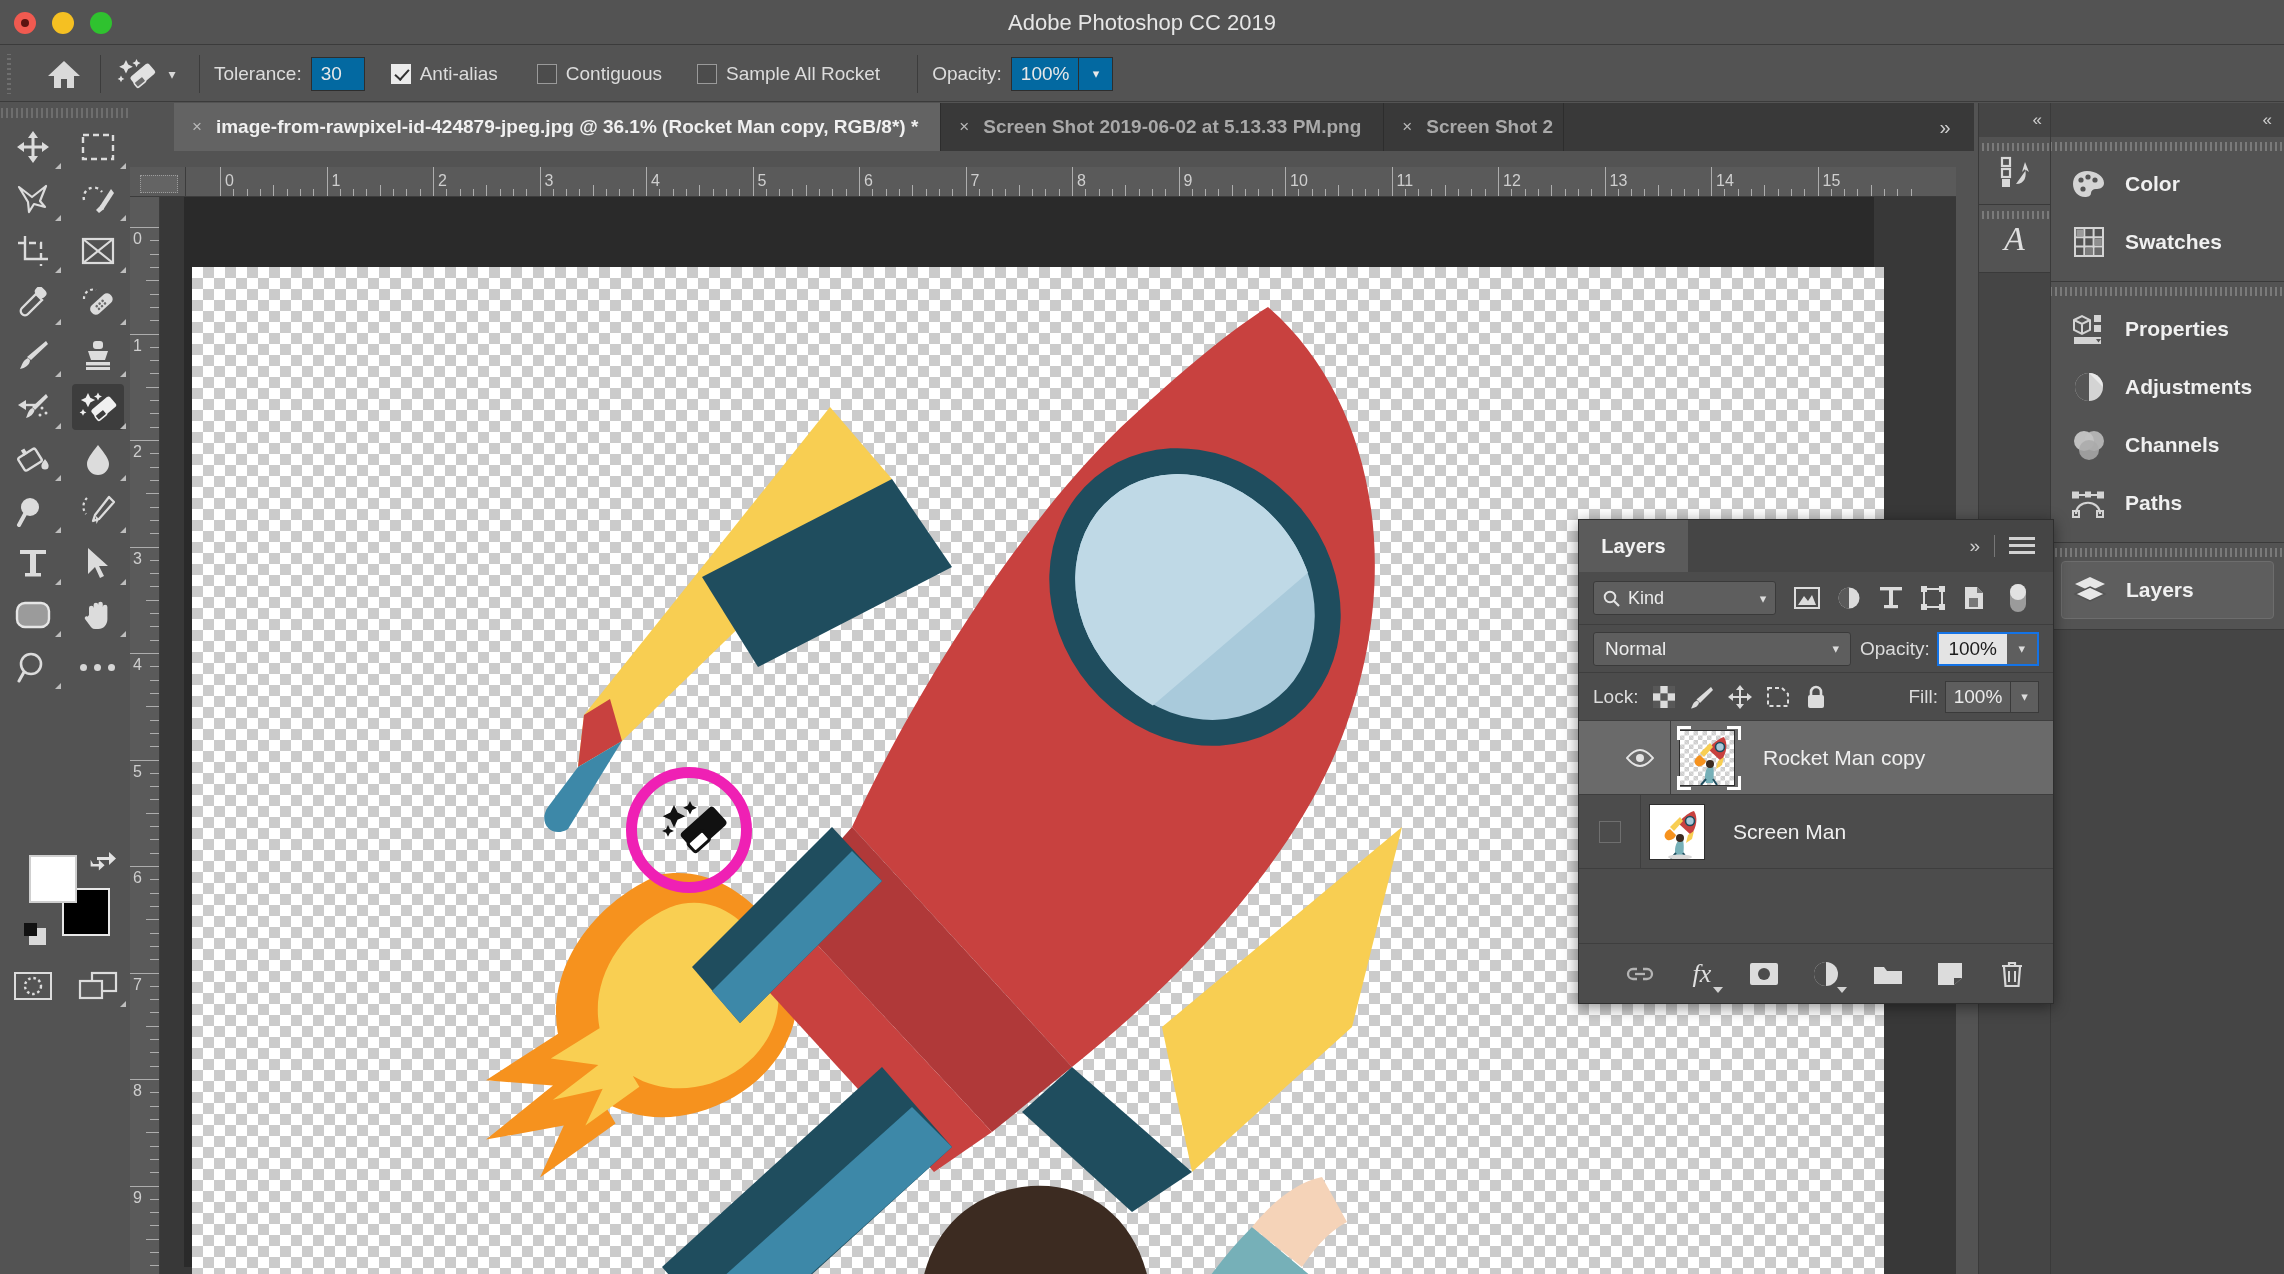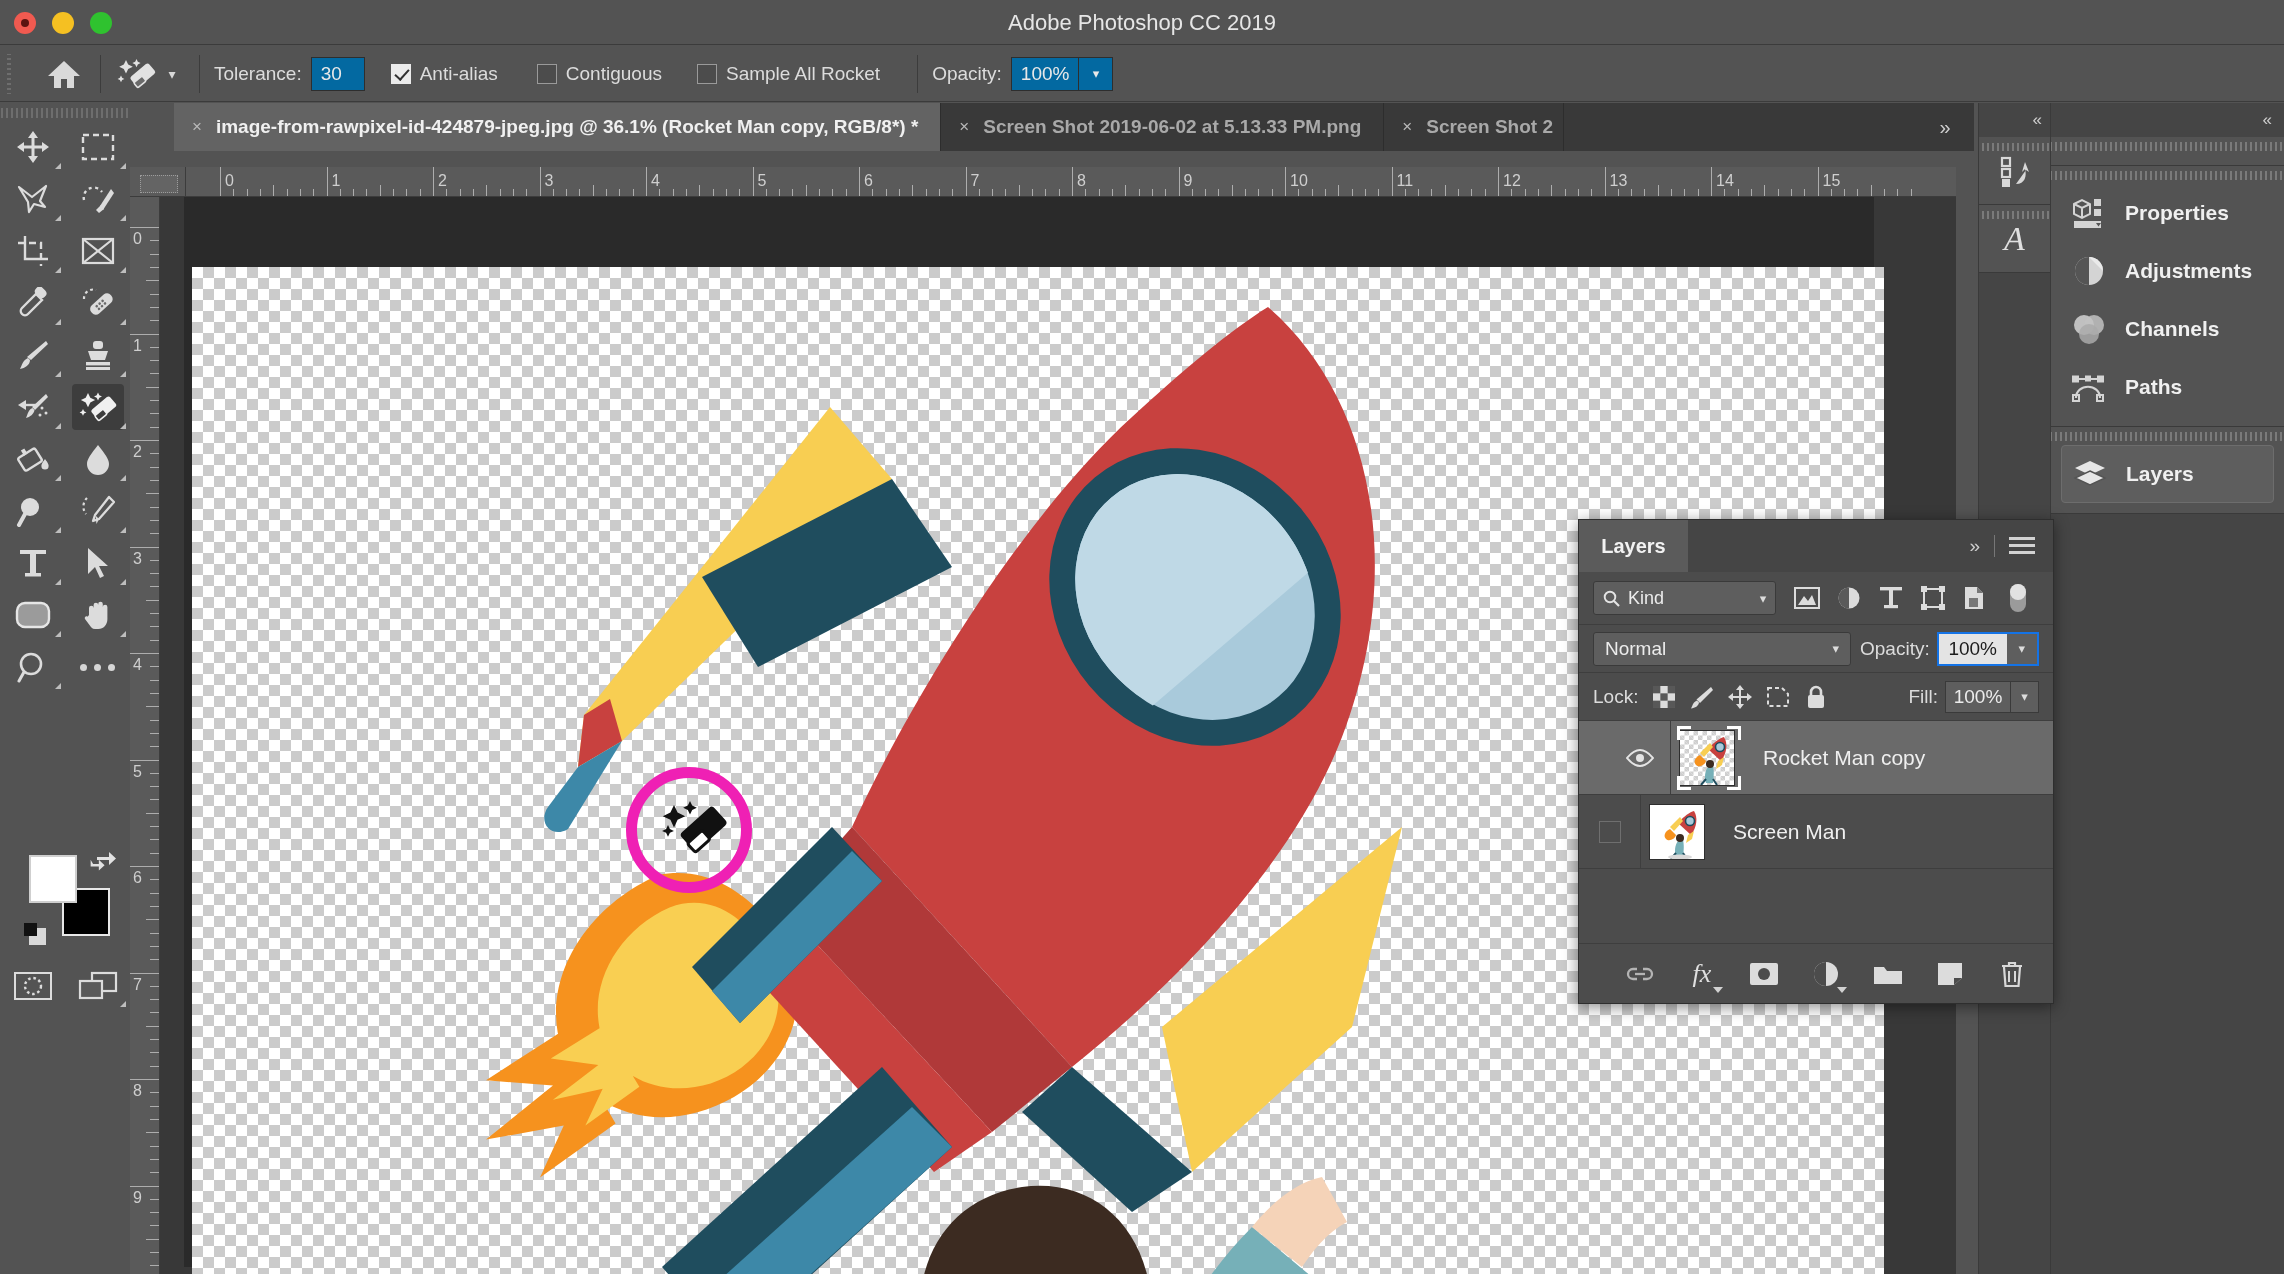--- a/index.html
+++ b/index.html
@@ -1078,20 +1078,47 @@
     <span class="midGrip"></span>
     <span style="font-family:'Liberation Serif',serif;font-style:italic;color:#e0e0e0;font-size:34px;">A</span>
   </div>
 </div>
 
 <div id="dockRight">
   <div class="dockCollapse">«</div>
 
   <div class="dockGroup">
     <div class="dgGrip"></div>
+    <div class="dockItem">
+      <span class="dockIcon">
+        <svg width="34" height="28" viewBox="0 0 34 28">
+          <path d="M15 1 C24 1 32 6 32 13 c0 5 -5 6 -8 6 -3 0 -5 2 -5 4 0 3 -3 4 -6 4 C6 27 1 21 1 14 1 6 7 1 15 1 Z" fill="#d4d4d4"></path>
+          <g fill="#535353">
+              <circle cx="9" cy="10" r="2.6"></circle>
+              <circle cx="16" cy="7" r="2.6"></circle>
+              <circle cx="23" cy="10" r="2.6"></circle>
+              <circle cx="11" cy="19" r="2.6"></circle>
+            </g>
+        </svg>
+      </span>
+      <span class="dockLabel">Color</span>
+    </div>
+    <div class="dockItem">
+      <span class="dockIcon">
+        <svg width="30" height="30" viewBox="0 0 30 30">
+          <rect x="1" y="1" width="28" height="28" fill="none" stroke="#d4d4d4" stroke-width="2"></rect>
+          <path d="M10.3 1 V29 M19.6 1 V29 M1 10.3 H29 M1 19.6 H29" stroke="#d4d4d4" stroke-width="2"></path>
+          <rect x="2.5" y="2.5" width="7" height="7" fill="#9a9a9a"></rect>
+          <rect x="20.8" y="11.8" width="7" height="7" fill="#8e8e8e"></rect>
+          <rect x="11.5" y="21" width="7" height="7" fill="#7c7c7c"></rect>
+          <rect x="20.8" y="21" width="7" height="7" fill="#6a6a6a"></rect>
+        </svg>
+      </span>
+      <span class="dockLabel">Swatches</span>
+    </div>
   </div>
 
   <div class="dockGroup">
     <div class="dgGrip"></div>
     <div class="dockItem">
       <span class="dockIcon">
         <svg width="36" height="32" viewBox="0 0 36 32">
           <path d="M3 7 L11 3 L19 7 L19 17 L11 21 L3 17 Z" fill="none" stroke="#d4d4d4" stroke-width="2"></path>
           <path d="M3 7 L11 11 L19 7 M11 11 V21" fill="none" stroke="#d4d4d4" stroke-width="2"></path>
           <rect x="23" y="2" width="7" height="7" fill="#d4d4d4"></rect>

